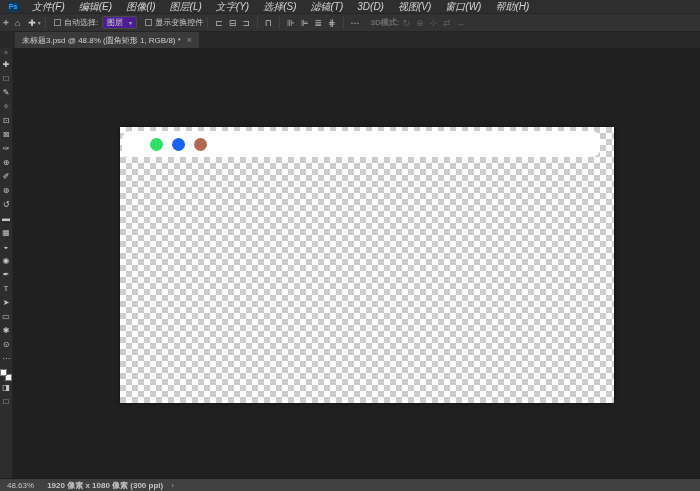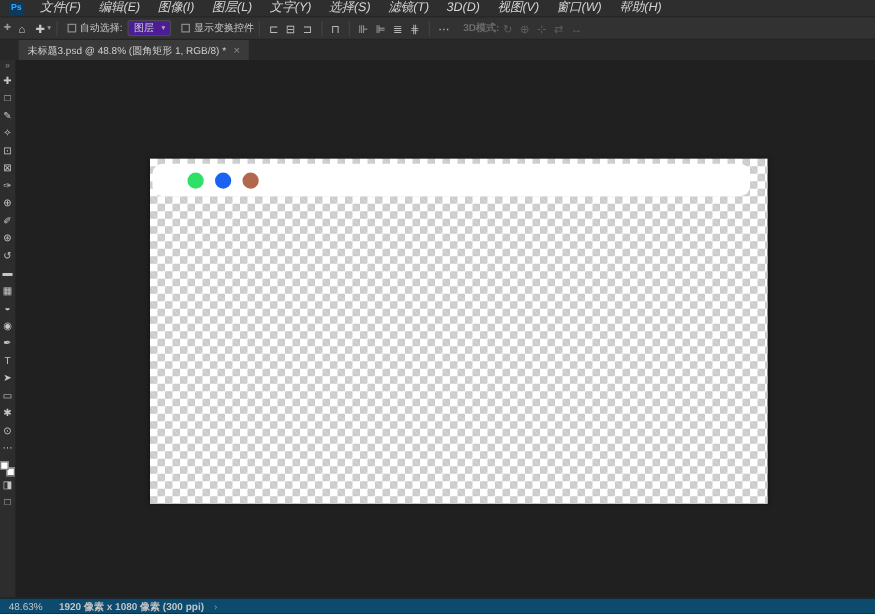--- a/index.html
+++ b/index.html
@@ -55,21 +55,21 @@
               linear-gradient(45deg,#cccccc 25%,transparent 25%,transparent 75%,#cccccc 75%),
               linear-gradient(45deg,#cccccc 25%,transparent 25%,transparent 75%,#cccccc 75%);
             background-size:12px 12px;
             background-position:0 0,6px 6px;
             box-shadow:0 0 4px rgba(0,0,0,.55); }
   .win-bar { position:absolute; left:2px; top:4px; width:478px; height:26px; background:#ffffff;
              border-radius:8px; display:flex; align-items:center; padding-left:28px; }
   .dot { width:13px; height:13px; border-radius:50%; margin-right:9px; }
 
   
-  .statusbar { position:absolute; left:0; top:478px; width:700px; height:13px; background:#0c4a6e;
+  .statusbar { position:absolute; left:0; top:478px; width:700px; height:13px; background:#404040;
                display:flex; align-items:center; font-size:8px; color:#c4c4c4; border-top:1px solid #1d1d1d; }
   .status-zoom { margin-left:4px; padding:0 3px; min-width:26px; }
   .status-info { margin-left:10px; white-space:nowrap;font-weight:bold; }
   .status-chevron { margin-left:8px; color:#9a9a9a; }
 </style>
 </head>
 <body>
 
 <div id="app">
 

